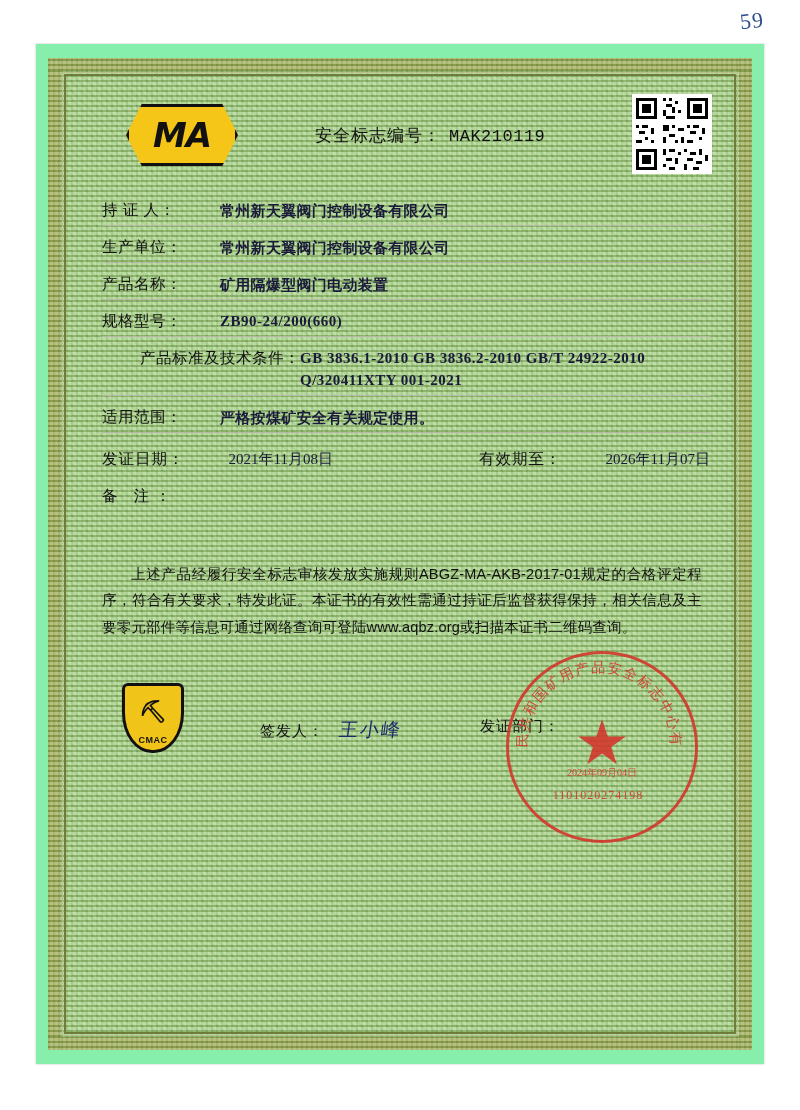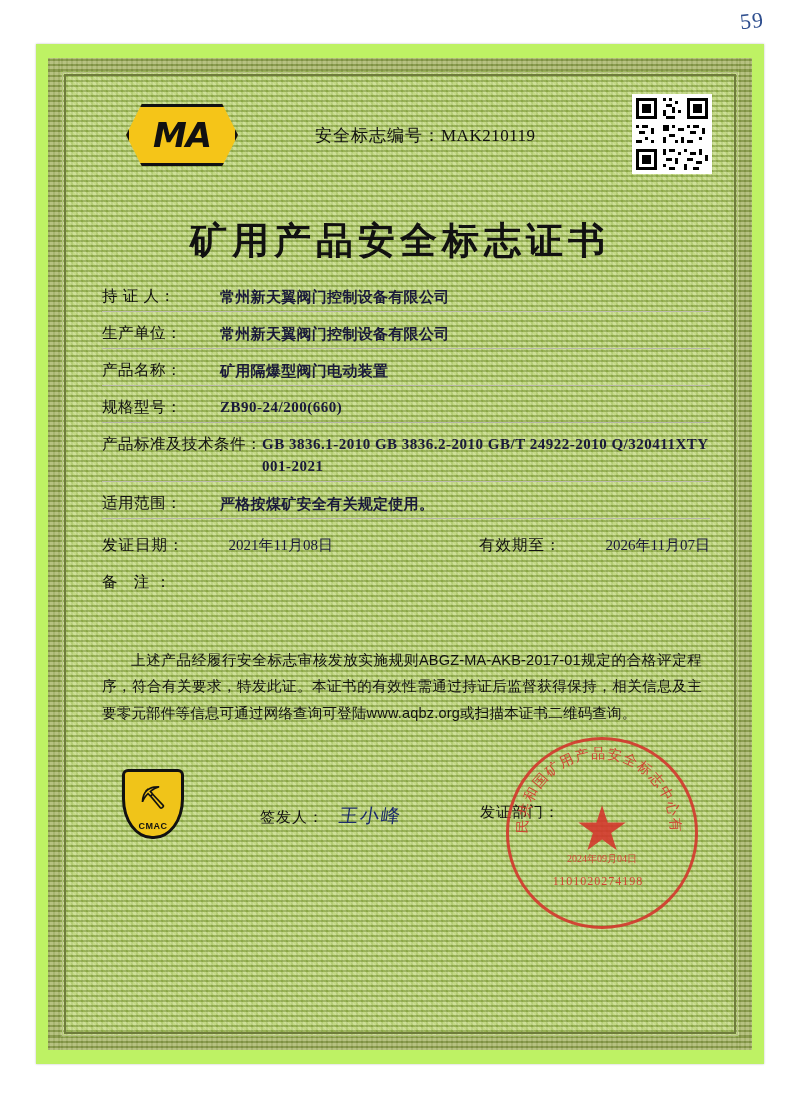--- a/index.html
+++ b/index.html
@@ -27,21 +27,21 @@
     letter-spacing: 1px;
   }
 
   
   .certificate {
     position: absolute;
     left: 36px;
     top: 44px;
     width: 728px;
     height: 1020px;
-    background: #bef264;
+    background: #86efac;
     box-shadow: 0 0 2px rgba(0,0,0,0.25);
   }
 
   
   .border-outer {
     position: absolute;
     left: 12px;
     top: 14px;
     right: 12px;
     bottom: 14px;
@@ -124,21 +124,22 @@
   }
   .cert-no {
     position: absolute;
     left: 235px;
     top: 30px;
     font-size: 17px;
     color: #111;
     letter-spacing: 1px;
   }
   .cert-no .num {
-    font-family: Liberation Serif, serif;
+    font-family: Liberation Mono, monospace;
+    margin-left: 8px;
     letter-spacing: 0.5px;
   }
   .qr {
     position: absolute;
     right: 8px;
     top: 0;
     width: 78px;
     height: 78px;
     background-color: #fff;
     border: 1px solid #fff;
@@ -173,20 +174,21 @@
     width: 118px;
     flex: 0 0 118px;
     font-size: 15.5px;
     color: #111;
     letter-spacing: 0.5px;
     white-space: nowrap;
   }
   .field-label.wide {
     width: 160px;
     flex: 0 0 160px;
+    padding-left: 38px;
   }
   .field-value {
     flex: 1;
     font-size: 15px;
     color: #1a1a3a;
     font-weight: bold;
     letter-spacing: 0.3px;
     line-height: 1.45;
   }
   .field-value.mono {
@@ -439,21 +441,20 @@
               <rect x="18" y="21" width="2" height="1"></rect>
               <rect x="21" y="22" width="2" height="1"></rect>
             <rect x="17" y="23" width="1" height="2"></rect>
               <rect x="20" y="24" width="2" height="1"></rect>
               <rect x="24" y="20" width="1" height="2"></rect>
           </g>
         </svg>
       </div>
     </div>
 
-    <div class="title">矿用产品安全标志证书</div>
 
     <div class="fields">
 
       <div class="field-row underline-row">
         <div class="field-label">持 证 人：</div>
         <div class="field-value">常州新天翼阀门控制设备有限公司</div>
       </div>
 
 
       <div class="field-row underline-row">

